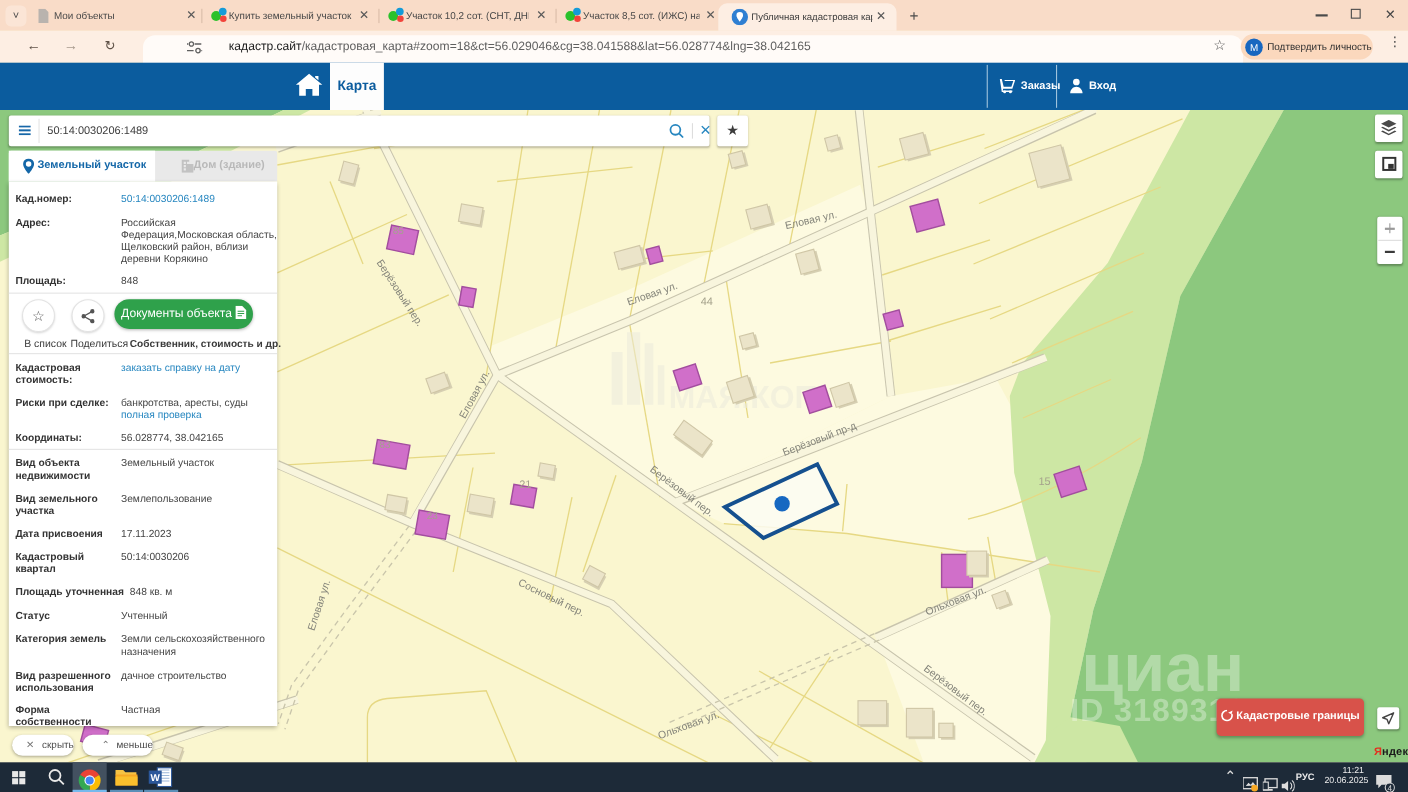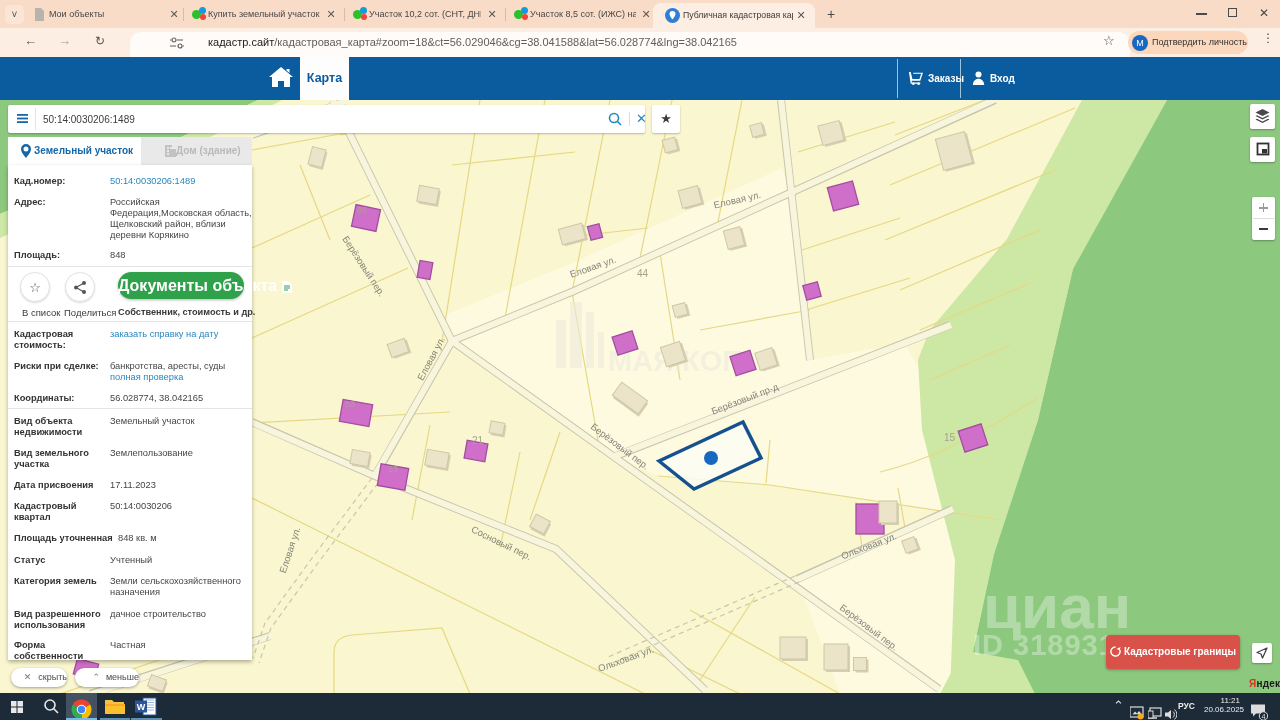--- a/index.html
+++ b/index.html
@@ -45,21 +45,21 @@
 #ptab1{position:absolute;left:0;top:0;width:133px;height:28px;background:#fff;color:#1467a8;font-size:10px;font-weight:bold;line-height:28px;padding-left:26px;white-space:nowrap;overflow:hidden;}
 #ptab2{position:absolute;left:133px;top:0;width:111px;height:28px;color:#b9b9b9;font-size:10px;font-weight:bold;line-height:28px;padding-left:35px;white-space:nowrap;overflow:hidden;}
 #panel{left:8px;top:165px;width:244px;height:495px;background:#fff;box-shadow:0 2px 4px rgba(0,0,0,.3);font-size:9.3px;color:#3d3d3d;}
 .prow{position:absolute;left:6px;width:234px;}
 .plab{position:absolute;left:0;top:0;width:97px;font-weight:bold;color:#333;line-height:11px;font-size:9.3px;}
 .pval{position:absolute;left:96px;top:0;width:140px;line-height:11px;color:#454545;font-size:9.3px;}
 .plink{color:#2787c0;}
 .psep{position:absolute;left:0;width:244px;height:1px;background:#e4e4e4;}
 .cbtn{position:absolute;top:107px;width:30px;height:30px;border:1px solid #e3e3e3;border-radius:50%;background:#fff;box-shadow:0 1px 2px rgba(0,0,0,.15);text-align:center;line-height:30px;color:#555;font-size:13px;}
 .clab{position:absolute;top:142px;font-size:9.5px;color:#3a3a3a;}
-#greenbtn{position:absolute;left:110px;top:107px;width:126px;height:27px;background:#2fa14b;border-radius:14px;color:#fff;font-size:16px;font-weight:bold;text-align:center;line-height:27px;box-shadow:0 1px 3px rgba(0,0,0,.3);white-space:nowrap;}
+#greenbtn{position:absolute;left:96px;top:107px;width:126px;height:27px;background:#2fa14b;border-radius:14px;color:#fff;font-size:11px;font-weight:normal;text-align:center;line-height:27px;box-shadow:0 1px 3px rgba(0,0,0,.3);white-space:nowrap;}
 #greencap{position:absolute;left:110px;top:142px;font-size:9.2px;color:#3a3a3a;font-weight:bold;white-space:nowrap;}
 .pill{position:absolute;height:19px;background:#fff;border-radius:10px;box-shadow:0 1px 3px rgba(0,0,0,.35);font-size:9px;color:#4a4a4a;line-height:19px;text-align:right;}
 
 .mapbtn{background:#fff;border-radius:2px;box-shadow:0 1px 2px rgba(0,0,0,.3);text-align:center;}
 #redbtn{left:1106px;top:635px;width:134px;height:34px;background:#d8524a;border-radius:4px;color:#fff;font-size:10px;font-weight:bold;text-align:center;line-height:34px;box-shadow:0 1px 3px rgba(0,0,0,.3);white-space:nowrap;}
 #attrib{left:1112px;top:678px;font-size:10px;color:#2b2b2b;white-space:nowrap;background:rgba(255,255,255,.45);padding:0 2px;margin-top:16px;}
 #ylogo{left:1249px;top:678px;font-size:10px;font-weight:bold;color:#1a1a1a;letter-spacing:0.2px;}
 
 #taskbar{left:0;top:693px;width:1280px;height:27px;background:#1d2a38;}
 .tbic{position:absolute;top:0;height:27px;}

